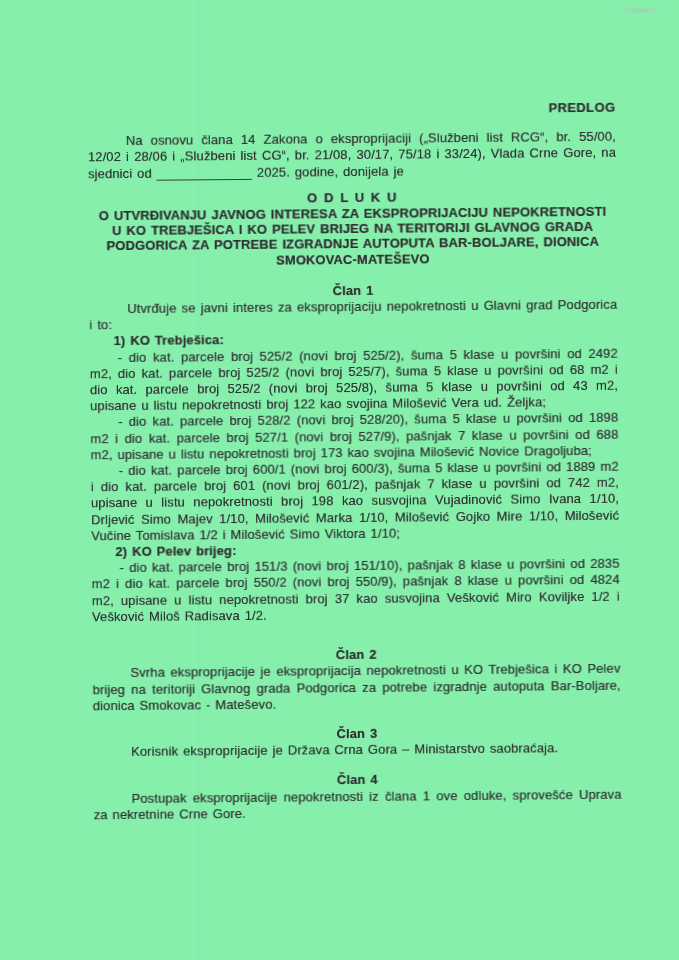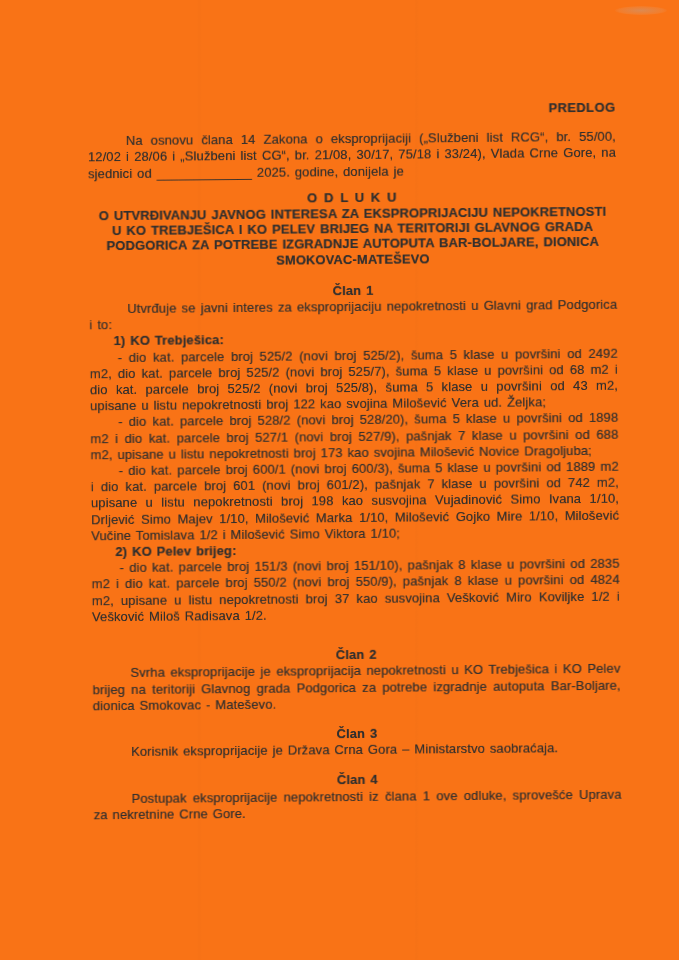--- a/index.html
+++ b/index.html
@@ -1,20 +1,20 @@
 <!DOCTYPE html>
 <html><head>
 <meta charset="utf-8">
 <style>
   html, body { margin: 0; padding: 0; background: #ffffff; }
   .page {
     position: relative;
     width: 679px;
     height: 960px;
-    background: #f97316;
+    background: #86efac;
     overflow: hidden;
     font-family: "Liberation Sans", sans-serif;
     color: #2e2e2e;
   }
   
   .page::before {
     content: "";
     position: absolute;
     inset: 0;
     background:

